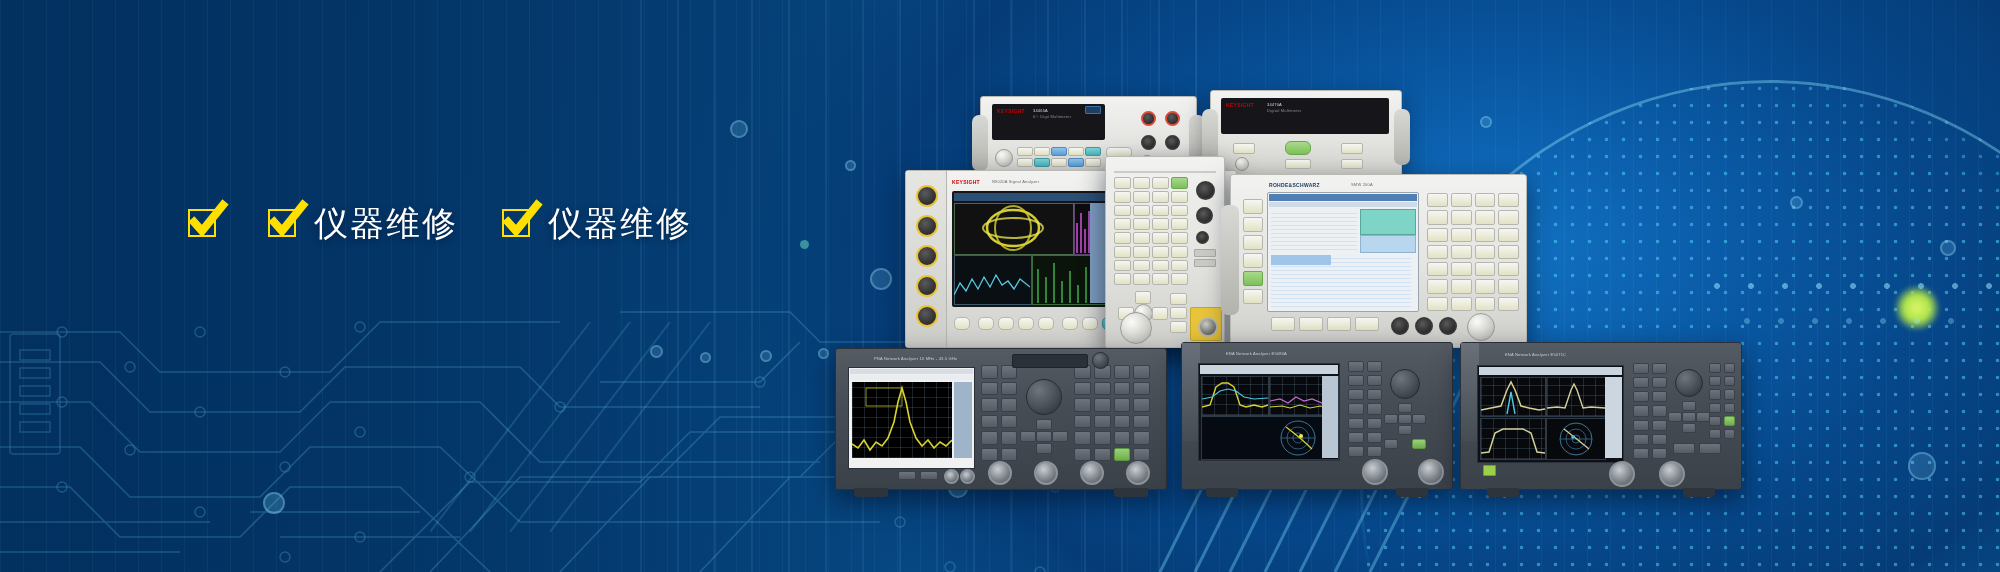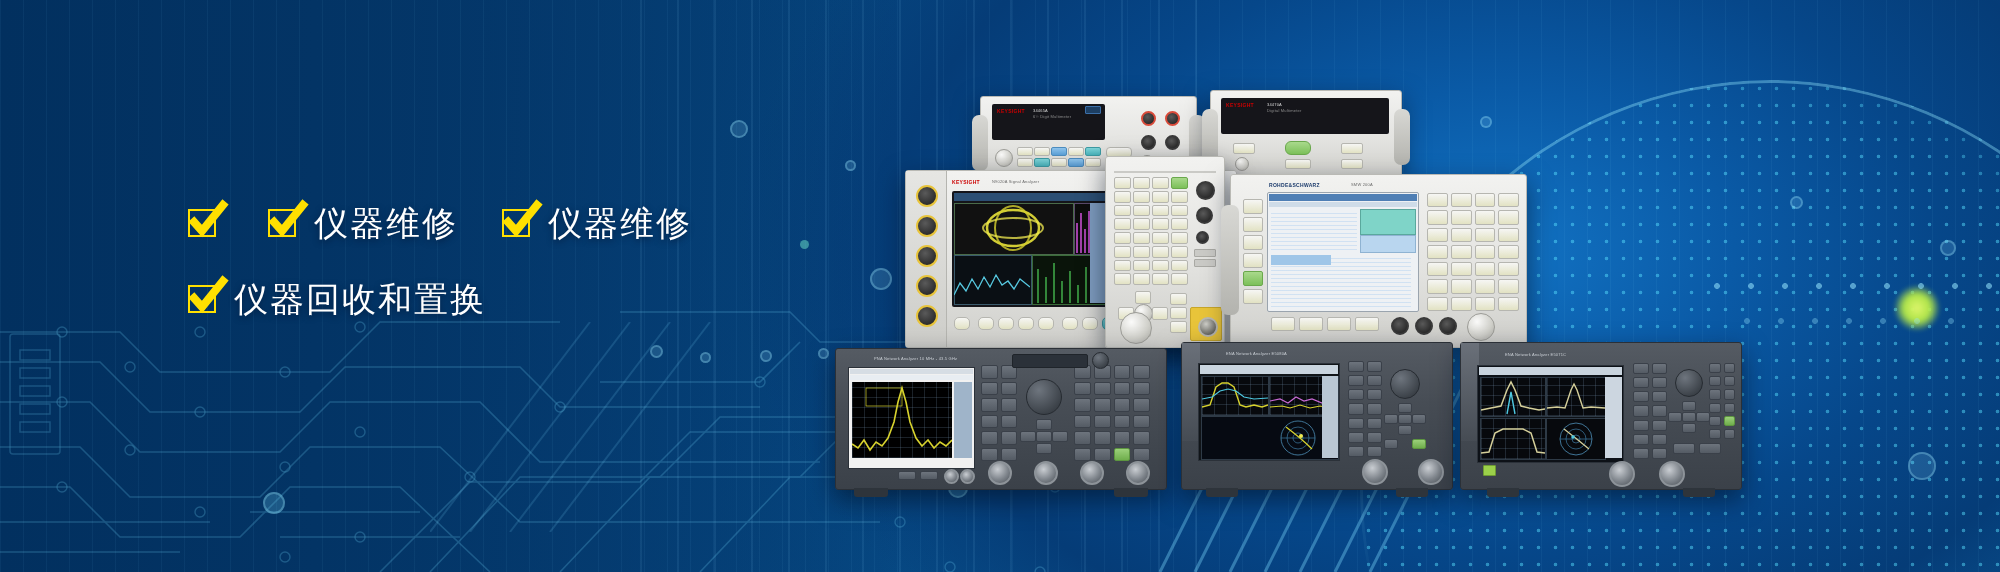--- a/index.html
+++ b/index.html
@@ -749,29 +749,20 @@
               <path d="M7 22 L15 31 L36 5" fill="none" stroke="#ffe000" stroke-width="8" stroke-linecap="square" stroke-linejoin="miter"></path>
             </svg>
         </span>
         <span class="label">仪器维修</span>
       </div>
 
     </div>
 
     <div class="feature-row">
 
-      <div class="feature">
-        <span class="chk">
-          <span class="box"></span>
-          <svg viewBox="0 0 42 42">
-              <path d="M7 22 L15 31 L36 5" fill="none" stroke="#ffe000" stroke-width="8" stroke-linecap="square" stroke-linejoin="miter"></path>
-            </svg>
-        </span>
-        <span class="label">仪器回收和置换</span>
-      </div>
 
       <span class="gap-3"></span>
 
 
     </div>
 
   </div>
 
 </div>
 

